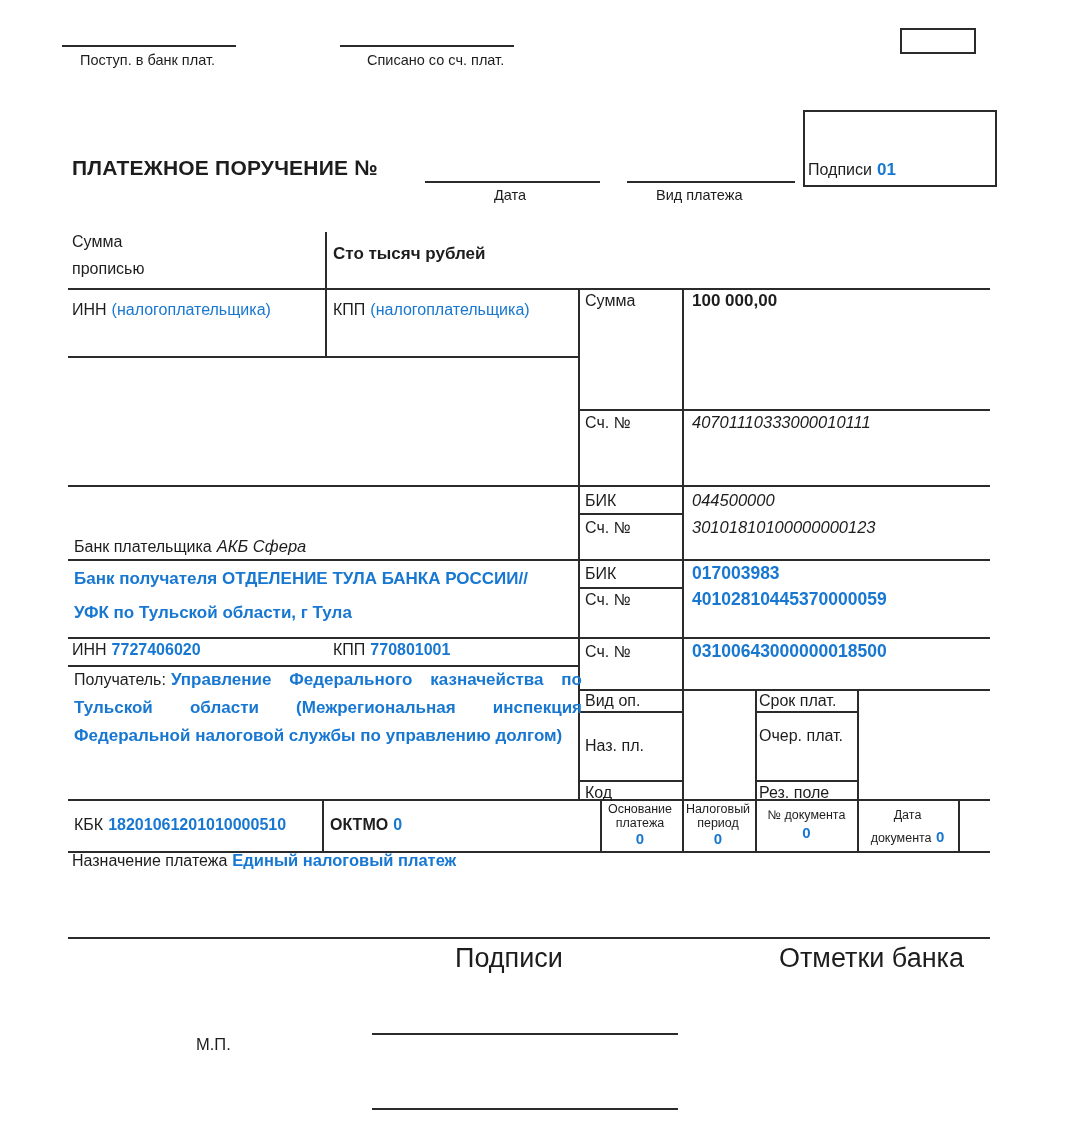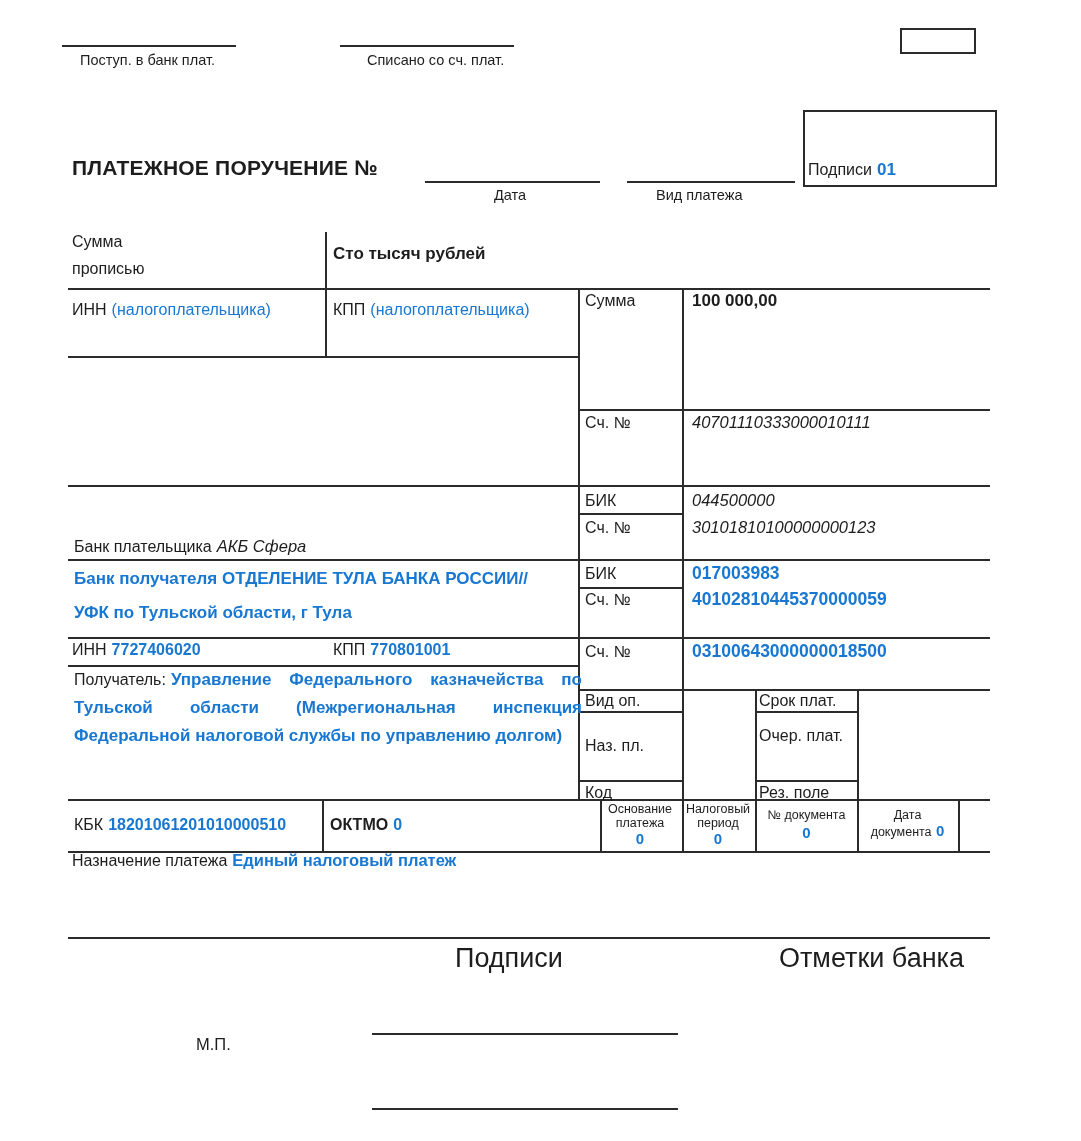--- a/index.html
+++ b/index.html
@@ -136,21 +136,21 @@
   <div class="cell" style="left:682px;top:802px;width:72px;">
     <span class="xs wrap">Налоговый период</span>
     <span class="blue" style="font-size:15px;">0</span>
   </div>
   <div class="cell" style="left:757px;top:808px;width:99px;">
     <span class="xs">№ документа</span>
     <span class="blue" style="font-size:15px;margin-top:2px;">0</span>
   </div>
   <div class="cell" style="left:859px;top:808px;width:97px;">
     <span class="xs">Дата</span>
-    <span style="text-align:center;">
+    <span style="margin-top:6px;text-align:center;">
       <span class="xs">документа</span>
       <span class="blue" style="font-size:15px;">0</span>
     </span>
   </div>
 
   <div class="t" style="left:72px;top:850px;">
     <span class="lbl">Назначение платежа</span><span class="blue" style="font-size:16.5px;">Единый налоговый платеж</span>
   </div>
 
   <div class="hl" style="left:68px;top:937px;width:922px;"></div>

